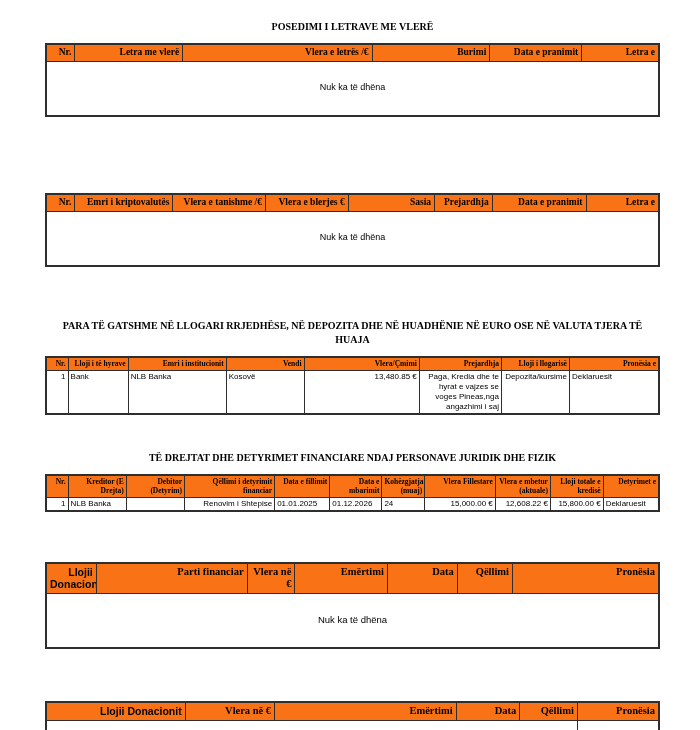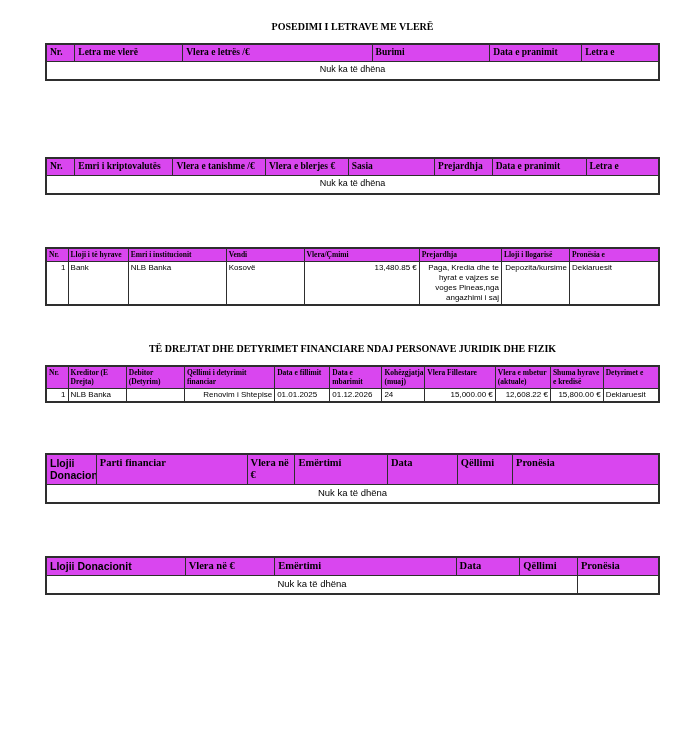--- a/index.html
+++ b/index.html
@@ -30,33 +30,33 @@
     margin: 0 0 9px 0;
     color: #000;
   }
   table {
     width: 100%;
     border-collapse: collapse;
     table-layout: fixed;
     border: 2px solid #2e2e2e;
   }
   th {
-    background: #d946ef;
+    background: #f97316;
     font-family: "Liberation Serif", serif;
     font-weight: bold;
-    text-align: left;
+    text-align: right;
     vertical-align: top;
     border: 1px solid #2e2e2e;
     padding: 2px 3px 3px 3px;
     overflow: hidden;
   }
   td {
     font-family: "Liberation Sans", sans-serif;
     border: 1px solid #2e2e2e;
-    padding: 2px 3px;
+    padding: 20px 3px;
     vertical-align: top;
     overflow: hidden;
   }
   td.empty-cell { text-align: center; height: 13px; }
   td.al-r { text-align: right; }
   td.al-l { text-align: left; }
   th.sans { font-family: "Liberation Sans", sans-serif; }
   
   .fs-m th { font-size: 9.5px; line-height: 11px; }
   .fs-m td { font-size: 9px; }
@@ -125,20 +125,21 @@
         </thead>
         <tbody>
           <tr>
             <td colspan="8" class="empty-cell">Nuk ka të dhëna</td>
           </tr>
         </tbody>
       </table>
   </section>
 
   <section class="sec sec-2">
+    <h2 class="title">PARA TË GATSHME NË LLOGARI RRJEDHËSE, NË DEPOZITA DHE NË HUADHËNIE NË EURO OSE NË VALUTA TJERA TË HUAJA</h2>
     <table class="fs-s">
         <colgroup>
           <col style="width: 3.6%;">
           <col style="width: 9.8%;">
           <col style="width: 16%;">
           <col style="width: 12.7%;">
           <col style="width: 18.8%;">
           <col style="width: 13.4%;">
           <col style="width: 11.1%;">
           <col style="width: 14.6%;">
@@ -190,21 +191,21 @@
           <tr>
             <th>Nr.</th>
             <th>Kreditor (E Drejta)</th>
             <th>Debitor (Detyrim)</th>
             <th>Qëllimi i detyrimit financiar</th>
             <th>Data e fillimit</th>
             <th>Data e mbarimit</th>
             <th>Kohëzgjatja (muaj)</th>
             <th>Vlera Fillestare</th>
             <th>Vlera e mbetur (aktuale)</th>
-            <th>Shuma hyrave e kredisë</th>
+            <th>Lloji totale e kredisë</th>
             <th>Detyrimet e</th>
           </tr>
         </thead>
         <tbody>
           <tr>
             <td class="al-r">1</td>
             <td class="al-l">NLB Banka</td>
             <td class="al-l"></td>
             <td class="al-r">Renovim i Shtepise</td>
             <td class="al-l">01.01.2025</td>

